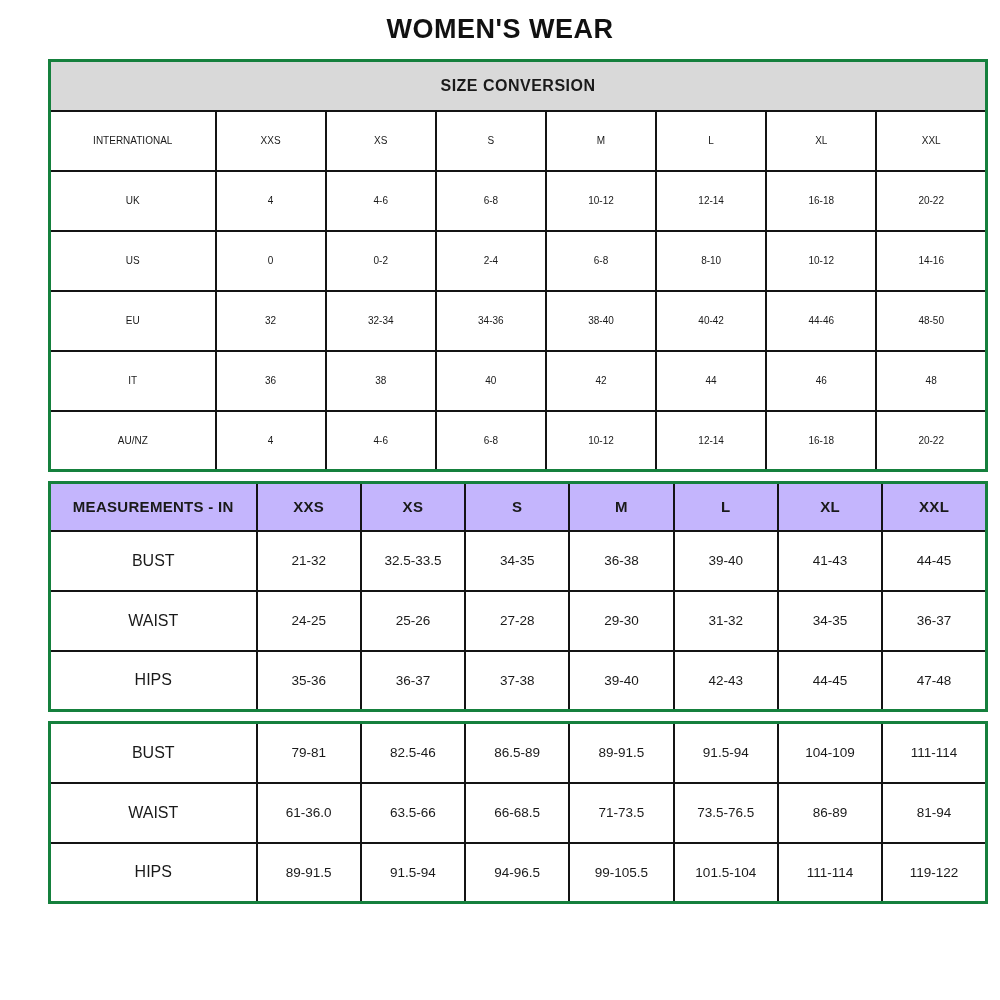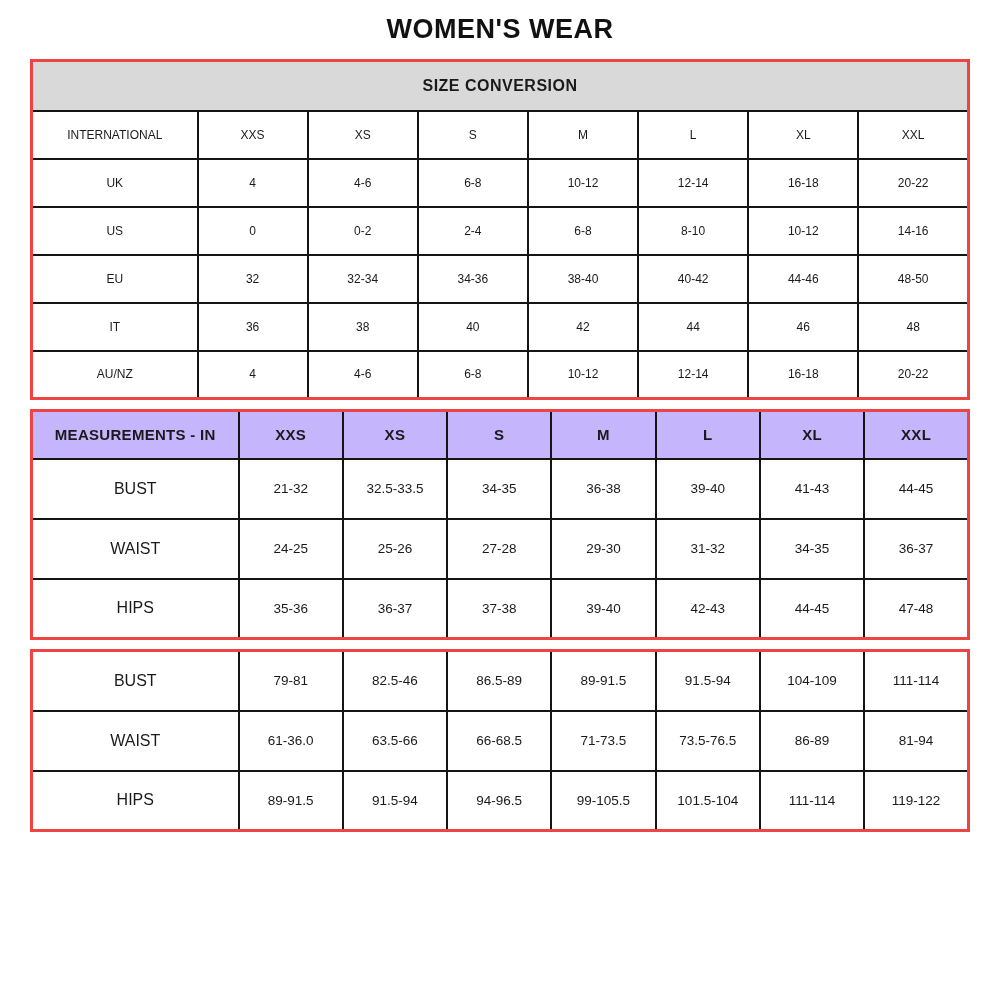--- a/index.html
+++ b/index.html
@@ -24,26 +24,26 @@
     width: 940px;
     margin: 0 auto;
   }
   td {
     border: 2px solid #141414;
     text-align: center;
     vertical-align: middle;
     overflow: hidden;
     white-space: nowrap;
   }
-  .tbl { border: 3px solid #ef4444; }
+  .tbl { border: 3px solid #15803d; margin-left: 18px; }
 
   
   .size-tbl { margin-bottom: 9px; }
   .size-tbl col.label-col { width: 166px; }
-  .size-tbl td { font-size: 12px; height: 48px; }
+  .size-tbl td { font-size: 10px; height: 60px; }
   .size-tbl td.span-hdr {
     background: #d9d9d9;
     font-weight: bold;
     font-size: 16px;
     letter-spacing: 0.5px;
     height: 50px;
   }
 
   
   .meas-tbl { margin-bottom: 9px; }

